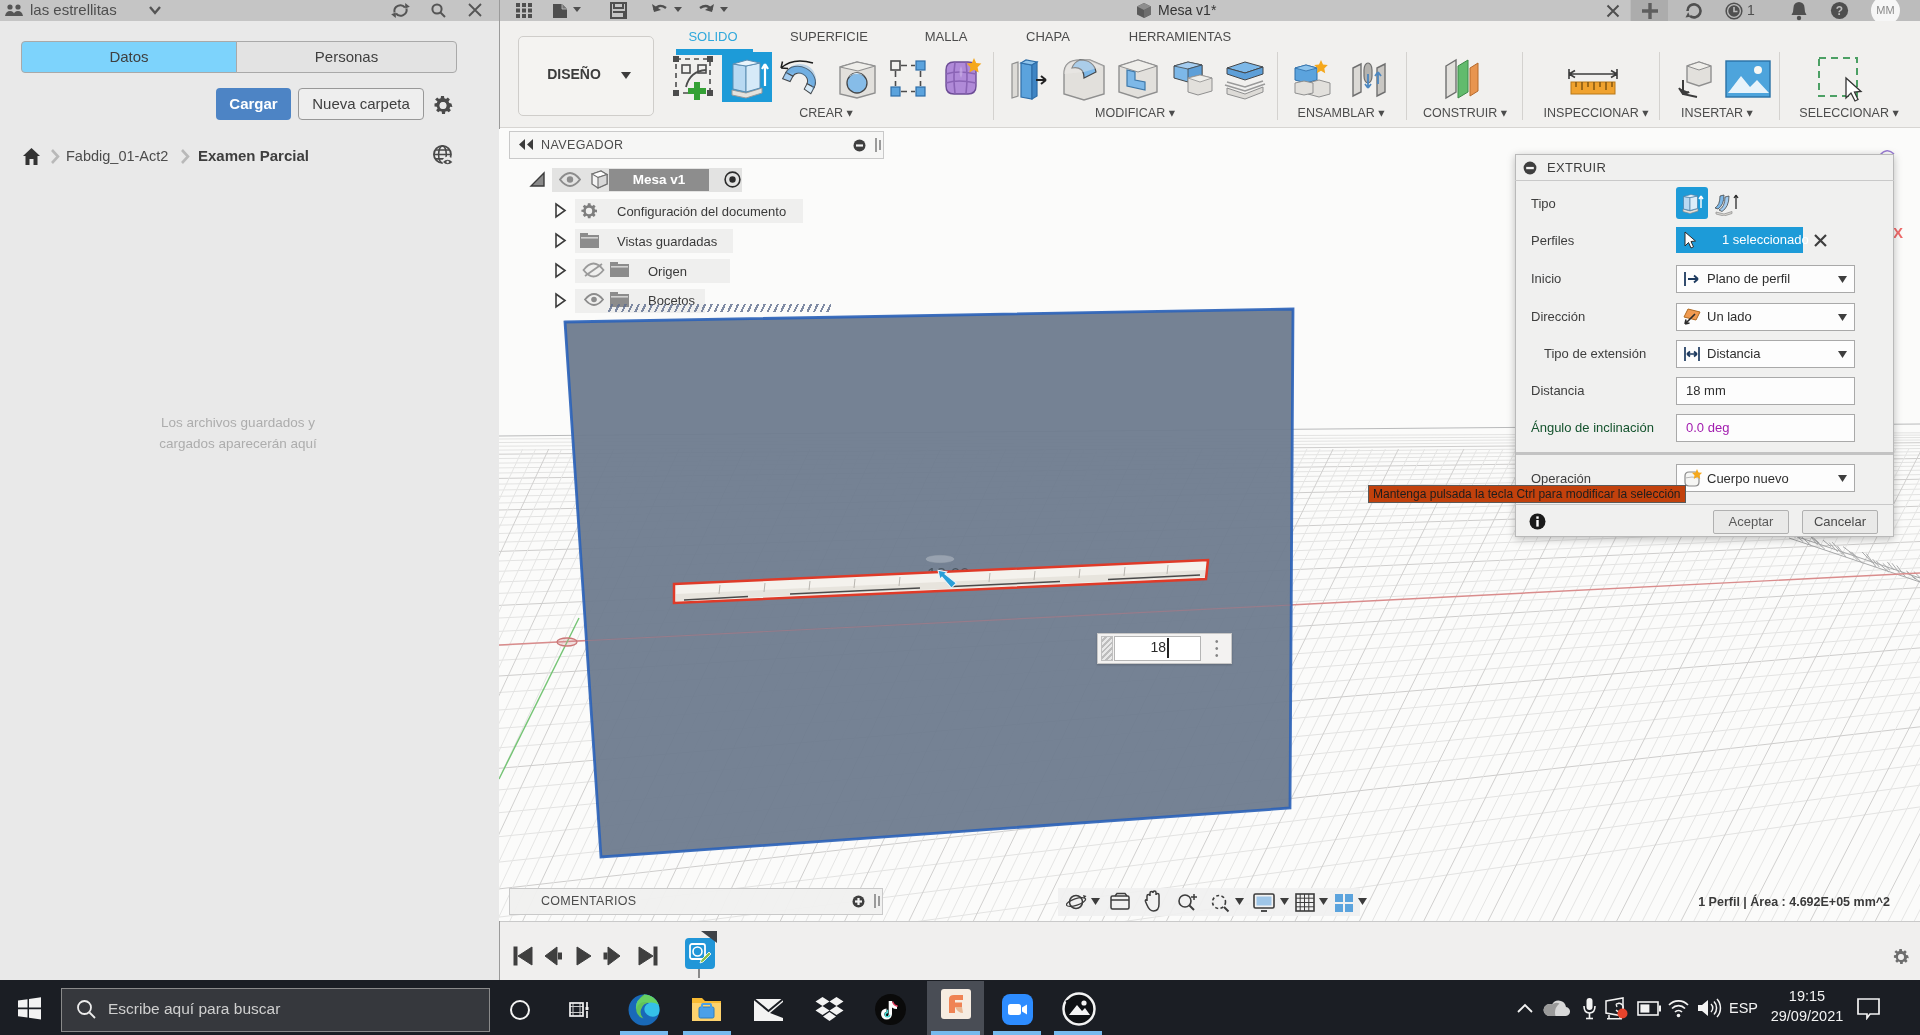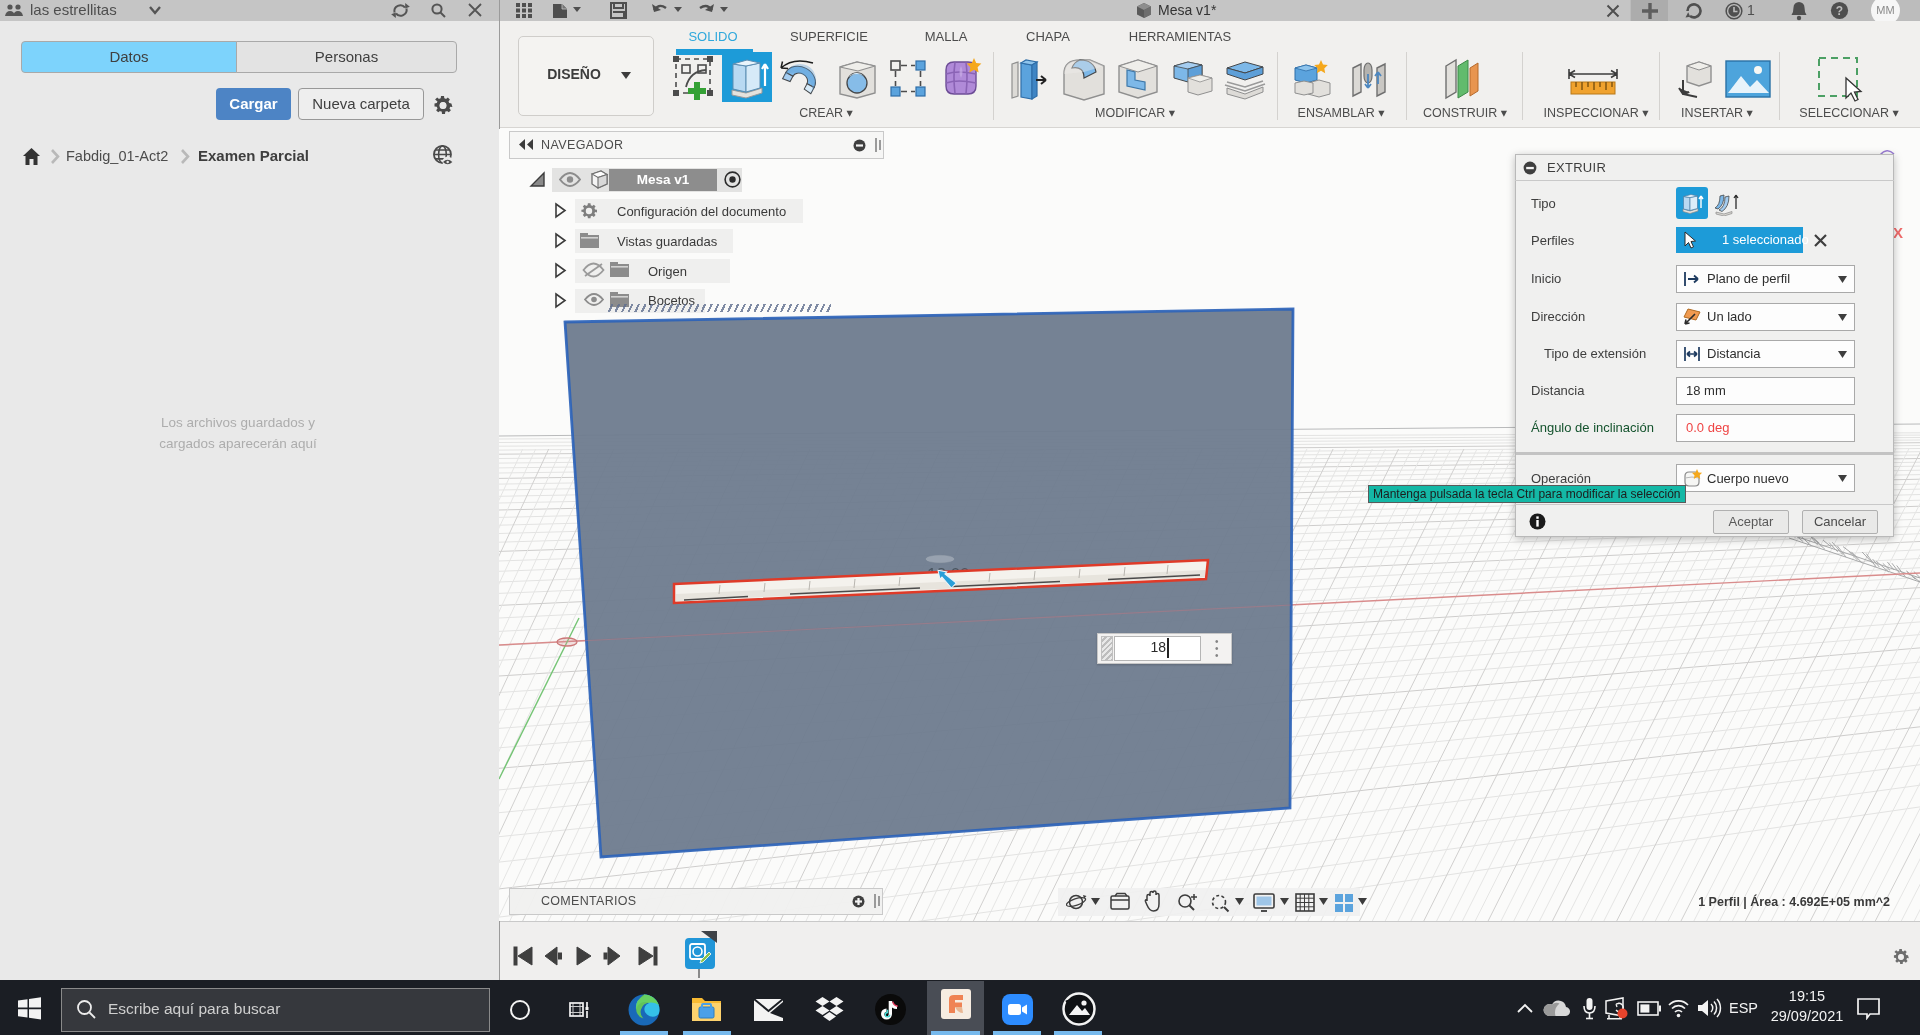--- a/index.html
+++ b/index.html
@@ -565,21 +565,21 @@
   </svg>
 <svg class="abs" style="left:559px;top:172px" width="22" height="15" viewBox="0 0 22 15">
     <path d="M1 7.5 Q 6 1 11 1 Q 16 1 21 7.5 Q 16 14 11 14 Q 6 14 1 7.5 Z" fill="none" stroke="#8c8c8c" stroke-width="2"></path>
     <circle cx="11" cy="7.5" r="3.2" fill="#8c8c8c"></circle>
   </svg>
 <svg class="abs" style="left:588px;top:168px" width="23" height="23" viewBox="0 0 23 23">
   <path d="M4 6 L13 3 L19 6.5 L19 16 L10 20 L4 16 Z" fill="#f4f4f4" stroke="#6e6e6e" stroke-width="1.3"></path>
   <path d="M4 6 L13 3 L19 6.5 L10 9.5 Z" fill="#fdfdfd" stroke="#6e6e6e" stroke-width="1.1"></path>
   <path d="M10 9.5 L19 6.5 L19 16 L10 20 Z" fill="#d8d8d8" stroke="#6e6e6e" stroke-width="1.1"></path>
 </svg>
-<div class="abs" style="left:609px;top:169px;width:108px;height:22px;background:#8d8d8d;color:#fff;font-size:13.5px;font-weight:bold;text-align:center;line-height:22px;">Mesa v1</div>
+<div class="abs" style="left:609px;top:169px;width:100px;height:22px;background:#8d8d8d;color:#fff;font-size:13.5px;font-weight:bold;text-align:center;line-height:22px;">Mesa v1</div>
 <svg class="abs" style="left:723px;top:170px" width="19" height="19" viewBox="0 0 19 19">
     <circle cx="9.5" cy="9.5" r="7.4" fill="none" stroke="#2b2b2b" stroke-width="1.6"></circle>
     <circle cx="9.5" cy="9.5" r="3.2" fill="#2b2b2b"></circle>
   </svg>
 
 <div class="abs" style="left:575px;top:199px;width:228px;height:24px;background:#efefee;"></div>
 <svg class="abs" style="left:554px;top:202px" width="13" height="17" viewBox="0 0 13 17">
     <path d="M2 2 L11 8.5 L2 15 Z" fill="none" stroke="#3c3c3c" stroke-width="1.6"></path>
   </svg>
 <svg class="abs" style="left:579px;top:201px" width="20" height="20" viewBox="0 0 20 20">
@@ -752,21 +752,21 @@
   </svg>
 <div class="abs" style="left:1707px;top:346px;font-size:13px;color:#2e2e2e;z-index:23;">Distancia</div>
 <svg class="abs" style="left:1838px;top:351px;z-index:23" width="9" height="7" viewBox="0 0 9 7">
     <path d="M0 0 L9 0 L4.5 7 Z" fill="#3e3e3e"></path>
   </svg>
 <div class="abs" style="left:1531px;top:383px;font-size:13px;color:#3e3e3e;z-index:22;">Distancia</div>
 <div class="abs" style="left:1676px;top:377px;width:179px;height:28px;background:#fdfdfd;border:1px solid #a9a9a9;z-index:22;"></div>
 <div class="abs" style="left:1686px;top:383px;font-size:13px;color:#2e2e2e;z-index:23;">18 mm</div>
 <div class="abs" style="left:1531px;top:420px;font-size:13px;color:#14532d;z-index:22;">Ángulo de inclinación</div>
 <div class="abs" style="left:1676px;top:414px;width:179px;height:28px;background:#fdfdfd;border:1px solid #a9a9a9;z-index:22;"></div>
-<div class="abs" style="left:1686px;top:420px;font-size:13px;color:#ef4444;z-index:23;">0.0 deg</div>
+<div class="abs" style="left:1686px;top:420px;font-size:13px;color:#a21caf;z-index:23;">0.0 deg</div>
 <div class="abs" style="left:1516px;top:452px;width:377px;height:3px;background:#c3c3c3;z-index:22;"></div>
 <div class="abs" style="left:1531px;top:471px;font-size:13px;color:#3e3e3e;z-index:22;">Operación</div>
 <div class="abs" style="left:1676px;top:464px;width:179px;height:28px;background:#fdfdfd;border:1px solid #a9a9a9;z-index:22;"></div>
 <svg class="abs" style="left:1682px;top:468px;z-index:23" width="22" height="22" viewBox="0 0 22 22">
   <path d="M3 8 Q3 4 7 4 L13 4 Q17 4 17 8 L17 14 Q17 18 13 18 L7 18 Q3 18 3 14 Z" fill="#f6f6f4" stroke="#8a8a8a" stroke-width="1.2"></path>
   <path d="M3 10 Q10 8 17 10" stroke="#b9b9b9" stroke-width="1" fill="none"></path>
   <path d="M15 1 l1.5 3.4 3.6 0.4 -2.6 2.5 0.7 3.6 -3.2 -1.8 -3.2 1.8 0.7 -3.6 -2.6 -2.5 3.6 -0.4 z" fill="#f5a81c"></path>
 </svg>
 <div class="abs" style="left:1707px;top:471px;font-size:13px;color:#2e2e2e;z-index:23;">Cuerpo nuevo</div>
 <svg class="abs" style="left:1838px;top:475px;z-index:23" width="9" height="7" viewBox="0 0 9 7">
@@ -774,21 +774,21 @@
   </svg>
 <div class="abs" style="left:1515px;top:504px;width:379px;height:1px;background:#c9c9c9;z-index:22;"></div>
 <svg class="abs" style="left:1529px;top:513px;z-index:22" width="17" height="17" viewBox="0 0 17 17">
     <circle cx="8.5" cy="8.5" r="8" fill="#1a1a1a"></circle>
     <rect x="7.3" y="3.4" width="2.4" height="2.4" fill="#fff"></rect>
     <rect x="7.3" y="7" width="2.4" height="6.6" fill="#fff"></rect>
   </svg>
 <div class="abs" style="left:1713px;top:510px;width:76px;height:24px;background:#e9e9e8;border:1px solid #b0b0b0;border-radius:2px;text-align:center;line-height:22px;font-size:13px;color:#5a5a5a;z-index:22;">Aceptar</div>
 <div class="abs" style="left:1802px;top:510px;width:76px;height:24px;background:#e9e9e8;border:1px solid #b0b0b0;border-radius:2px;text-align:center;line-height:22px;font-size:13px;color:#4a4a4a;z-index:22;">Cancelar</div>
 
-<div class="abs" style="left:1368px;top:485px;height:18px;background:#14b8a6;border:1px solid #5a5a5a;font-size:12px;color:#1d1d1d;line-height:16px;padding:0 4px;z-index:30;">Mantenga pulsada la tecla Ctrl para modificar la selección</div>
+<div class="abs" style="left:1368px;top:485px;height:18px;background:#c2410c;border:1px solid #5a5a5a;font-size:12px;color:#1d1d1d;line-height:16px;padding:0 4px;z-index:30;">Mantenga pulsada la tecla Ctrl para modificar la selección</div>
 
 <div class="abs" style="left:1097px;top:633px;width:135px;height:31px;background:#f3f2f1;border:1px solid #c6c6c6;box-shadow:0 1px 2px rgba(0,0,0,0.2);"></div>
 <div class="abs" style="left:1101px;top:636px;width:12px;height:25px;background:repeating-linear-gradient(135deg,#e8e8e8 0 2px,#bdbdbd 2px 4px);border:1px solid #c0c0c0;"></div>
 <div class="abs" style="left:1114px;top:636px;width:87px;height:25px;background:#fff;border:1px solid #b5b5b5;"></div>
 <div class="abs" style="left:1120px;top:639px;width:46px;text-align:right;font-size:14px;color:#2a2a2a;">18</div>
 <div class="abs" style="left:1167px;top:638px;width:1.5px;height:20px;background:#222;"></div>
 <div class="abs" style="left:1215px;top:638px;width:4px;height:24px;color:#848484;font-size:10px;line-height:7px;">•<br>•<br>•</div>
 
 <svg class="abs" style="left:1878px;top:146px;z-index:5" width="18" height="10" viewBox="0 0 18 10">
     <path d="M2 9 Q9 1 16 8" stroke="#9a7bd4" stroke-width="1.6" fill="none"></path>

